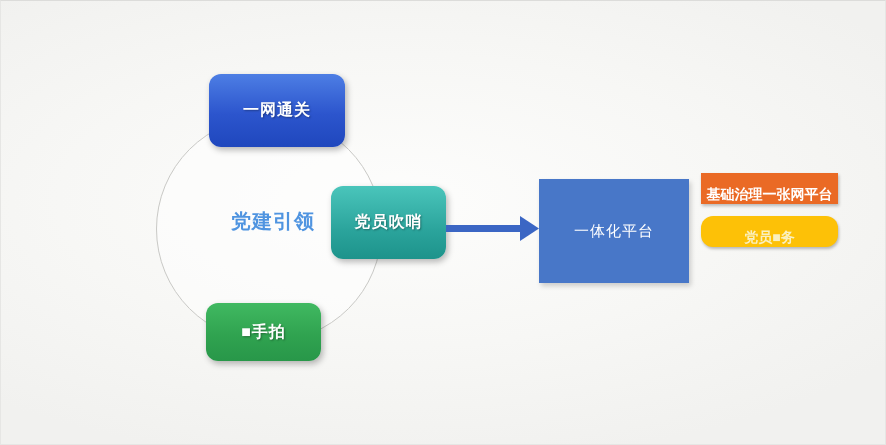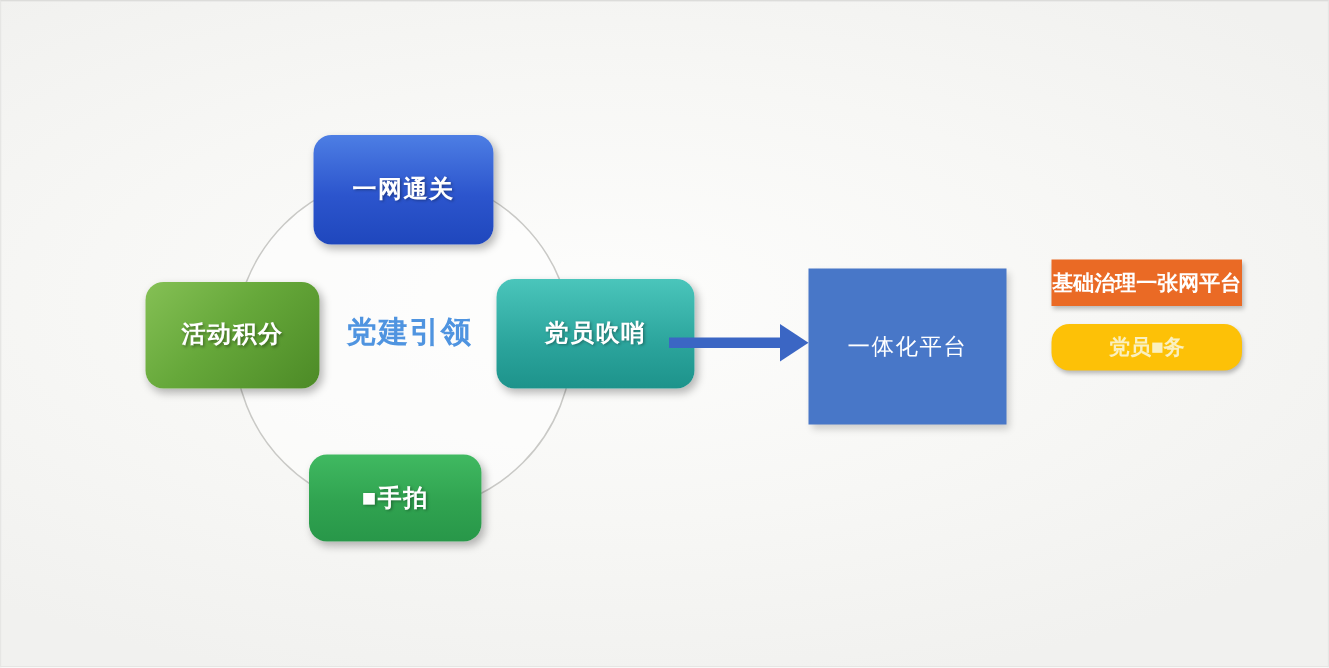--- a/index.html
+++ b/index.html
@@ -48,62 +48,61 @@
     align-items: center;
     justify-content: center;
     color: #ffffff;
     font-size: 16px;
     font-weight: bold;
     letter-spacing: 1px;
     text-shadow: 1px 1px 2px rgba(0,0,0,0.35);
     box-shadow: 2px 3px 6px rgba(0,0,0,0.28);
   }
   .node-top {
-    left: 208px; top: 73px; width: 120px; height: 73px;
+    left: 208px; top: 73px; width: 136px; height: 73px;
     background: linear-gradient(180deg, #4d7ee4 0%, #2c55cd 55%, #1f47bd 100%);
-    margin-top: 16px;
   }
   .node-left {
     left: 96px; top: 187px; width: 116px; height: 71px;
     background: linear-gradient(135deg, #85c055 0%, #66a83a 45%, #4c8a26 100%);
   }
   .node-right {
-    left: 330px; top: 185px; width: 132px; height: 73px;
+    left: 330px; top: 185px; width: 115px; height: 73px;
     background: linear-gradient(180deg, #4ac5bb 0%, #2ba49c 60%, #1d938b 100%);
   }
   .node-bottom {
     left: 205px; top: 302px; width: 115px; height: 58px;
     background: linear-gradient(180deg, #40b961 0%, #30a350 55%, #289749 100%);
   }
 
   .flow-arrow {
     position: absolute;
     left: 445px; top: 207px;
   }
 
   .platform {
     position: absolute;
     left: 538px; top: 178px;
-    width: 132px; height: 104px;
+    width: 150px; height: 104px;
     background: #4877c8;
     display: flex;
     align-items: center;
     justify-content: center;
     color: #ffffff;
     font-size: 15px;
     letter-spacing: 1px;
     box-shadow: 2px 3px 5px rgba(0,0,0,0.18);
   }
 
   .bar {
     position: absolute;
     left: 700px;
-    width: 127px; height: 31px;
+    width: 137px; height: 31px;
     display: flex;
-    align-items: center;
+    align-items: flex-end;
     justify-content: center;
     color: #ffffff;
     font-size: 14px;
     font-weight: bold;
     white-space: nowrap;
     box-shadow: 1px 2px 3px rgba(0,0,0,0.25);
   }
   .bar-orange { top: 172px; background: #ea6a25; }
   .bar-yellow { top: 215px; background: #fdc107; color: #faf0c0; border-radius: 12px; }
   .bar-green  { top: 253px; background: #69a144; }
@@ -112,23 +111,20 @@
 <body>
 
 <div class="canvas">
 
   <div class="cycle-circle"></div>
 
   <div class="node node-top">
     <span>一网通关</span>
   </div>
 
-  <div class="node node-left">
-    <span>活动积分</span>
-  </div>
 
   <div class="center-label">党建引领</div>
 
   <div class="node node-right">
     <span>党员吹哨</span>
   </div>
 
   <div class="node node-bottom">
     <span>■手拍</span>
   </div>

